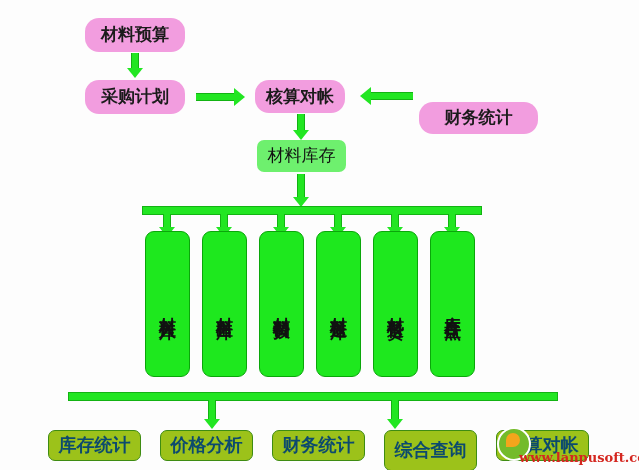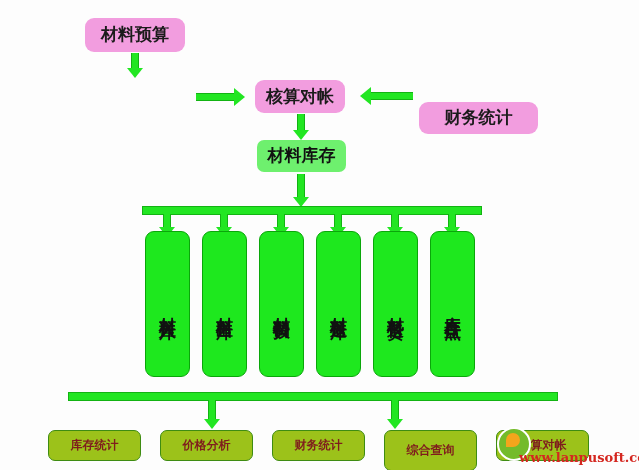--- a/index.html
+++ b/index.html
@@ -24,53 +24,53 @@
     align-items: center;
     justify-content: center;
     text-align: center;
     color: #111111;
     line-height: 1.05;
     letter-spacing: 0px;
   }
 
   .node.pink {
     background: #f29ddf;
-    border-radius: 9px;
+    border-radius: 14px;
     font-size: 17px;
     font-weight: 700;
     color: #1b1b1b;
   }
 
   .node.lightgreen {
     background: #6ef06e;
     border-radius: 7px;
     font-size: 17px;
-    font-weight: 700;
+    font-weight: 400;
   }
 
   .node.brightgreen {
     background: #1ee81e;
     border: 1.5px solid #0aa60a;
     border-radius: 9px;
     font-size: 17px;
     font-weight: 700;
     writing-mode: vertical-rl;
     text-orientation: upright;
     line-height: 1.22;
     letter-spacing: 2px;
     padding-top: 6px;
   }
 
   .node.olive {
     background: #9cc21a;
     border: 1.6px solid #3e8c12;
     border-radius: 7px;
-    font-size: 12px;
-    font-weight: 700;
-    color: #7f1d1d;
+    font-size: 18px;
+    font-weight: 700;
+    color: #0c4a6e;
   }
 
   
   .bus {
     position: absolute;
     background: #22e622;
     border: 1px solid #13b313;
     box-sizing: border-box;
   }
 
@@ -183,20 +183,23 @@
 
   <div class="node pink" style="left:85px; top:18px; width:100px; height:34px;">
     <span>材料预算</span>
   </div>
 
   <div class="arrow-down" style="left:135px; top:53px;">
     <div class="shaft" style="left:-4px; width:8px; height:16px;"></div>
     <div class="head" style="left:-8px; top:15px;"></div>
   </div>
 
+  <div class="node pink" style="left:85px; top:80px; width:100px; height:34px;">
+    <span>采购计划</span>
+  </div>
 
   <div class="arrow-h" style="left:196px; top:97px;">
     <div class="shaft" style="left:0px; top:-4px; width:40px; height:8px;"></div>
     <div class="head-right" style="left:38px; top:-9px;"></div>
   </div>
 
   <div class="node pink" style="left:255px; top:80px; width:90px; height:33px;">
     <span>核算对帐</span>
   </div>
 

